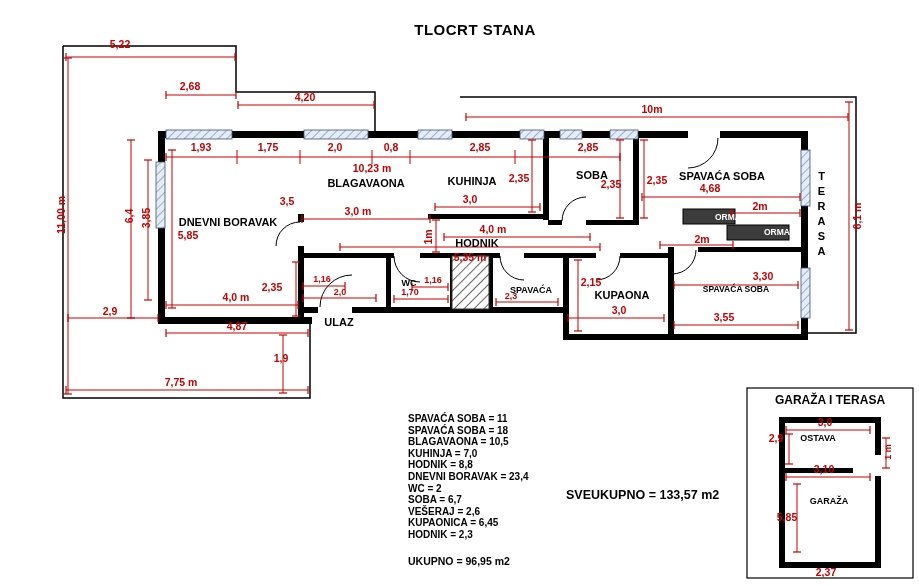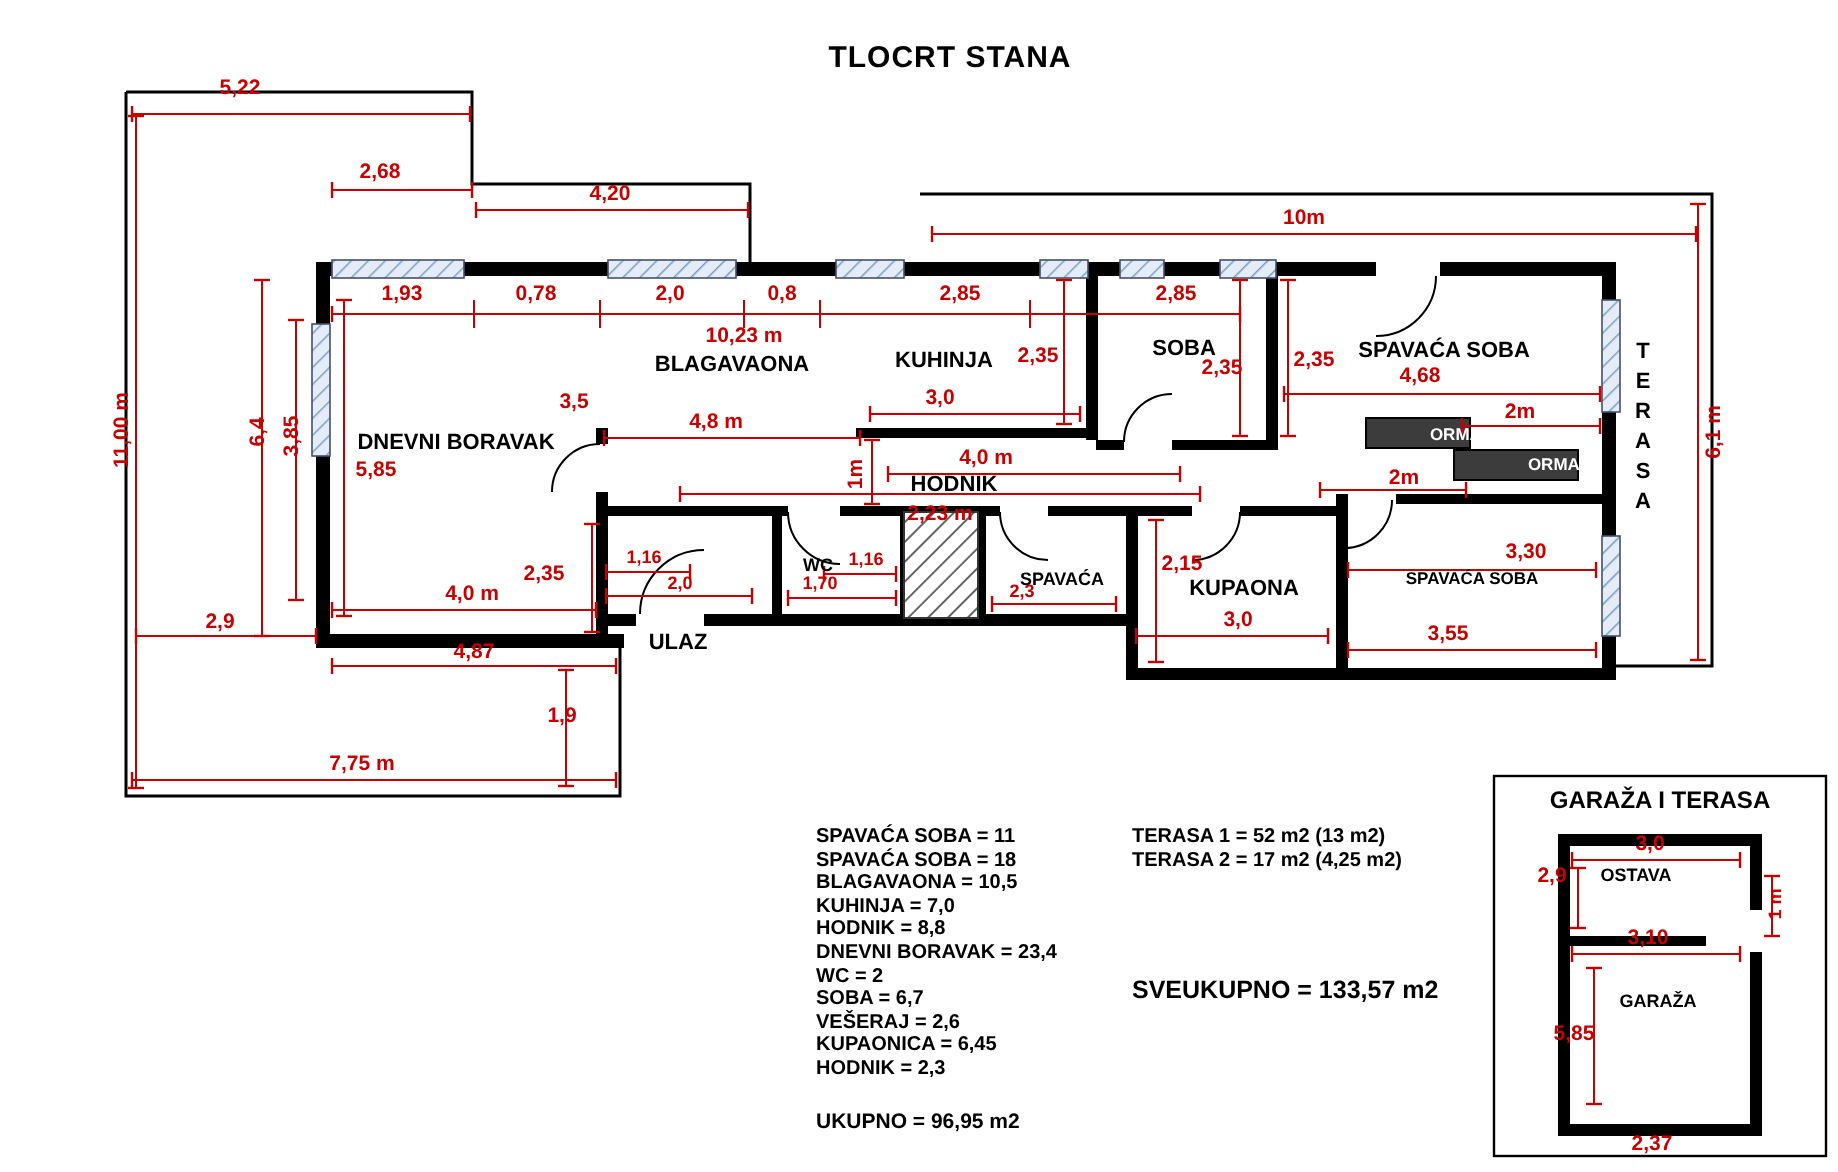--- a/index.html
+++ b/index.html
@@ -189,43 +189,43 @@
   <div class="lbl blk xs" style="left:736px;top:289px">SPAVAĆA SOBA</div>
   <div class="lbl blk" style="left:339px;top:322px">ULAZ</div>
   <div class="lbl white" style="left:709px;top:217px">ORMAR</div>
   <div class="lbl white" style="left:758px;top:232px">ORMAR</div>
 
   <div class="lbl red" style="left:120px;top:44px">5,22</div>
   <div class="lbl red" style="left:190px;top:86px">2,68</div>
   <div class="lbl red" style="left:305px;top:97px">4,20</div>
   <div class="lbl red" style="left:652px;top:109px">10m</div>
   <div class="lbl red" style="left:201px;top:147px">1,93</div>
-  <div class="lbl red" style="left:268px;top:147px">0,78</div>
+  <div class="lbl red" style="left:268px;top:147px">1,75</div>
   <div class="lbl red" style="left:335px;top:147px">2,0</div>
   <div class="lbl red" style="left:391px;top:147px">0,8</div>
   <div class="lbl red" style="left:480px;top:147px">2,85</div>
   <div class="lbl red" style="left:588px;top:147px">2,85</div>
   <div class="lbl red" style="left:372px;top:168px">10,23 m</div>
   <div class="lbl red" style="left:519px;top:178px">2,35</div>
   <div class="lbl red" style="left:470px;top:199px">3,0</div>
   <div class="lbl red" style="left:287px;top:201px">3,5</div>
-  <div class="lbl red" style="left:358px;top:211px">4,8 m</div>
+  <div class="lbl red" style="left:358px;top:211px">3,0 m</div>
   <div class="lbl red" style="left:611px;top:184px">2,35</div>
   <div class="lbl red" style="left:657px;top:180px">2,35</div>
   <div class="lbl red" style="left:710px;top:188px">4,68</div>
   <div class="lbl red rot" style="left:61px;top:215px">11,00 m</div>
   <div class="lbl red rot" style="left:129px;top:216px">6,4</div>
   <div class="lbl red rot" style="left:146px;top:218px">3,85</div>
   <div class="lbl red" style="left:188px;top:235px">5,85</div>
   <div class="lbl red" style="left:760px;top:206px">2m</div>
   <div class="lbl red" style="left:702px;top:239px">2m</div>
   <div class="lbl red rot" style="left:857px;top:216px">6,1 m</div>
   <div class="lbl red rot" style="left:428px;top:237px">1m</div>
   <div class="lbl red" style="left:493px;top:229px">4,0 m</div>
-  <div class="lbl red" style="left:470px;top:257px">2,23 m</div>
+  <div class="lbl red" style="left:470px;top:257px">5,35 m</div>
   <div class="lbl red" style="left:272px;top:287px">2,35</div>
   <div class="lbl red sm" style="left:322px;top:279px">1,16</div>
   <div class="lbl red sm" style="left:340px;top:292px">2,0</div>
   <div class="lbl red sm" style="left:433px;top:280px">1,16</div>
   <div class="lbl red sm" style="left:410px;top:292px">1,70</div>
   <div class="lbl red sm" style="left:511px;top:296px">2,3</div>
   <div class="lbl red" style="left:591px;top:282px">2,15</div>
   <div class="lbl red" style="left:619px;top:310px">3,0</div>
   <div class="lbl red" style="left:763px;top:276px">3,30</div>
   <div class="lbl red" style="left:724px;top:317px">3,55</div>
@@ -243,24 +243,20 @@
     <div>HODNIK = 8,8</div>
     <div>DNEVNI BORAVAK = 23,4</div>
     <div>WC = 2</div>
     <div>SOBA = 6,7</div>
     <div>VEŠERAJ = 2,6</div>
     <div>KUPAONICA = 6,45</div>
     <div>HODNIK = 2,3</div>
   </div>
   <div class="total" style="left:408px;top:543px">UKUPNO = 96,95 m2</div>
 
-  <div class="leg" style="left:566px;top:413px">
-    <div>TERASA 1 = 52 m2 (13 m2)</div>
-    <div>TERASA 2 = 17 m2 (4,25 m2)</div>
-  </div>
   <div class="grand" style="left:566px;top:488px">SVEUKUPNO = 133,57 m2</div>
 
   <div class="gtitle" style="left:830px;top:400px">GARAŽA I TERASA</div>
   <div class="lbl red" style="left:825px;top:422px">3,0</div>
   <div class="lbl red" style="left:776px;top:438px">2,9</div>
   <div class="lbl blk sm" style="left:818px;top:438px">OSTAVA</div>
   <div class="lbl red rot sm" style="left:888px;top:452px">1 m</div>
   <div class="lbl red" style="left:824px;top:469px">3,10</div>
   <div class="lbl blk sm" style="left:829px;top:501px">GARAŽA</div>
   <div class="lbl red" style="left:787px;top:517px">5,85</div>

